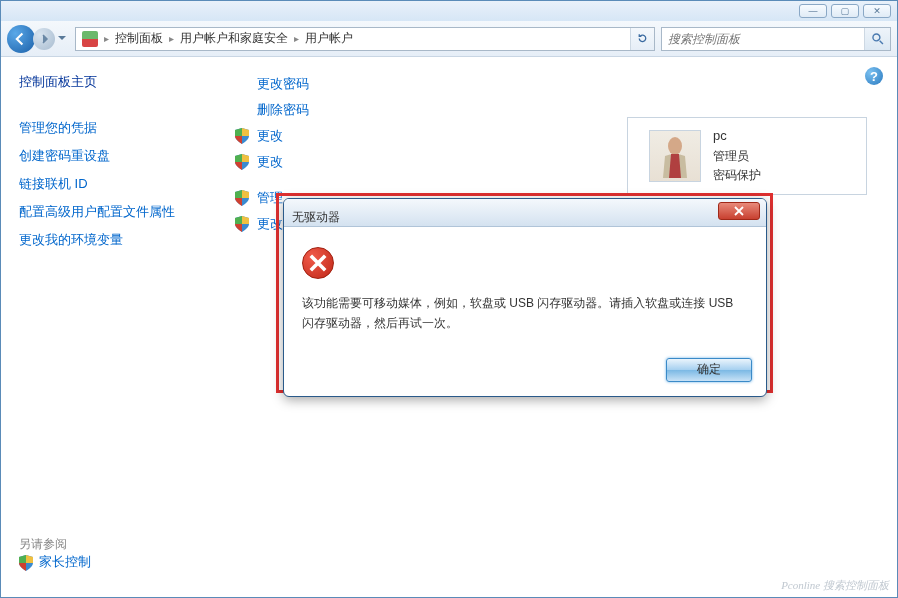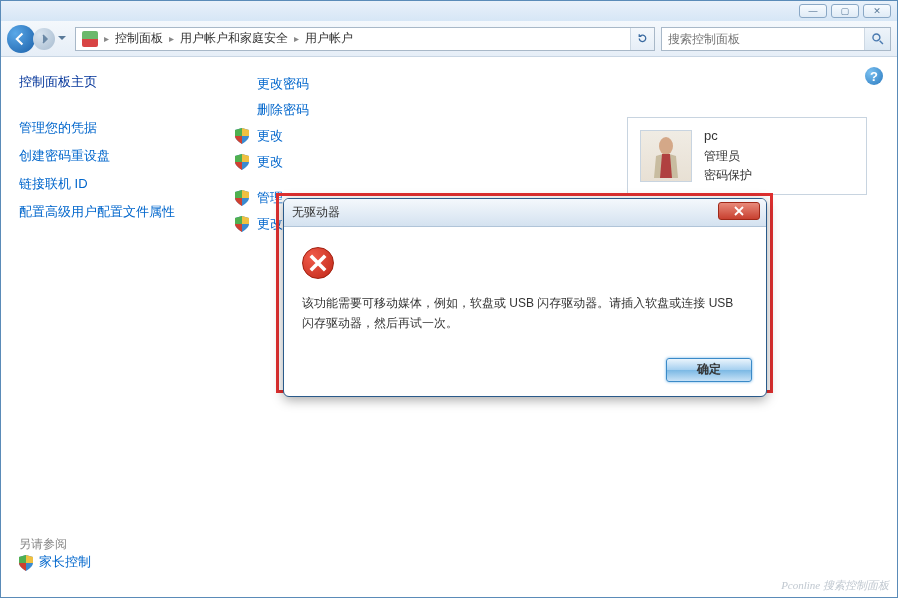--- a/index.html
+++ b/index.html
@@ -19,53 +19,53 @@
 .fwdbtn svg path { fill:#6b89a6; }
 .dropdown-arrow { width:14px; height:28px; display:flex; align-items:center; justify-content:center; cursor:pointer; }
 
 .addressbar { flex:1; height: 24px; border:1px solid #a8b8c8; background:#fff; margin: 0 6px; display:flex; align-items:center; font-size:12px; color:#333; padding-left:6px; position:relative; }
 .addressbar .crumb { display:flex; align-items:center; padding:0 4px; cursor:pointer;text-align:center; }
 .addressbar .sep { color:#888; padding:0 2px; font-size:10px; }
 .addressbar .refresh { position:absolute; right:0; width:24px; height:22px; border-left:1px solid #cdd8e3; display:flex; align-items:center; justify-content:center; cursor:pointer; background:linear-gradient(#f4f8fc,#e6eef7); }
 .cp-icon { width:16px; height:16px; background: linear-gradient(#6bb86b 50%, #d84444 50%); border-radius:2px; margin-right:4px; display:inline-block; }
 
 .searchbox { width: 230px; height:24px; border:1px solid #a8b8c8; background:#fff; display:flex; align-items:center; font-size:12px; color:#888; padding-left:6px; position:relative; }
-.searchbox input { border:none; outline:none; flex:1; font-size:12px; color:#888; background:transparent; }
+.searchbox input { border:none; outline:none; flex:1; font-size:12px; font-style:italic; color:#888; background:transparent; }
 .searchbox .searchbtn { position:absolute; right:0; width:26px; height:22px; border-left:1px solid #cdd8e3; display:flex; align-items:center; justify-content:center; cursor:pointer; background:linear-gradient(#eef4fa,#dce8f3); }
 
 
 .body { flex:1; display:flex; position:relative; }
 .sidebar { width: 210px; background:#fff; padding: 16px 18px; display:flex; flex-direction:column; border-right:1px solid #e0e6ec00; }
 .sidebar .home { color:#003399; font-size:13px; margin-bottom:28px; }
 .sidebar a { color:#0066cc; font-size:13px; text-decoration:none; display:block; margin-bottom:10px; cursor:pointer; }
 .sidebar .footer { margin-top:auto; font-size:12px; color:#888; }
 .sidebar .footer .ft-label { margin-bottom:0; }
 .sidebar .footer a { display:flex; align-items:flex-end; gap:6px; }
 
 .main { flex:1; padding: 18px 24px; position:relative; }
 .help-icon { position:absolute; top:10px; right:14px; width:18px; height:18px; border-radius:50%; background: radial-gradient(circle at 30% 30%, #7ac0f0, #2a7ac0); color:#fff; font-size:13px; font-weight:bold; display:flex; align-items:center; justify-content:center; cursor:pointer; }
 .main h1 { color:#003399; font-size:16px; font-weight:normal; margin-bottom:20px; }
 .main .actions a { color:#0066cc; font-size:13px; text-decoration:none; display:flex; align-items:center; gap:6px; margin-bottom:8px; cursor:pointer; padding-left:22px; position:relative; }
 .shield { width:14px; height:16px; position:absolute; left:0; }
 
-.user-card { position:absolute; top:60px; right:30px; width:240px; height:78px; border:1px solid #c8d4e0; background:#fff; display:flex; align-items:center; padding:12px; gap:12px; }
+.user-card { position:absolute; top:60px; right:30px; width:240px; height:78px; border:1px solid #c8d4e0; background:#fff; display:flex; align-items:center; padding:21px; gap:12px; }
 .user-card .avatar { width:52px; height:52px; border:1px solid #c8d4e0; background: linear-gradient(#f0ece4, #e8e0d4); display:flex; align-items:center; justify-content:center; }
 .user-card .info { font-size:12px; color:#333; line-height:1.6; }
 .user-card .info .uname { font-size:13px; }
 
 
 .highlight-box { position:absolute; top:192px; left:275px; width:497px; height:200px; border:3px solid #e03030; z-index:5; pointer-events:none; }
 .dialog { position:absolute; top:197px; left:282px; width:484px; background:#fff; border:1px solid #2a5a8a; border-radius:6px; box-shadow: 0 3px 12px rgba(0,0,0,.35); z-index:10; overflow:hidden; }
-.dialog .dtitle { height:28px; background: linear-gradient(#f4f8fc,#d4e2f0); display:flex; align-items:center; padding:0 8px; font-size:12px; color:#333; position:relative; border-bottom:1px solid #b0c4d8; }
+.dialog .dtitle { height:28px; background: linear-gradient(#f4f8fc,#d4e2f0); display:flex; align-items:flex-end; padding:0 8px; font-size:12px; color:#333; position:relative; border-bottom:1px solid #b0c4d8; }
 .dialog .dtitle .dclose { position:absolute; right:6px; top:3px; width:42px; height:18px; background: linear-gradient(#e88a7a, #c84030); border-radius:3px; border:1px solid #a02818; display:flex; align-items:center; justify-content:center; cursor:pointer; }
 .dialog .dbody { padding: 20px 18px 14px; display:flex; gap:14px;flex-direction:column; }
 .err-icon { width:32px; height:32px; border-radius:50%; background: radial-gradient(circle at 30% 30%, #f05a4a, #c02818); border:1px solid #a02010; display:flex; align-items:center; justify-content:center; flex-shrink:0; }
 .dialog .msg { font-size:12px; color:#333; line-height:1.7; }
 .dialog .dbtns { padding: 10px 14px 14px; display:flex; justify-content:flex-end; }
-.dialog .okbtn { width:86px; height:24px; border:1px solid #3a8ac8; border-radius:3px; background: linear-gradient(#eaf4fc,#a6d0f0 49%,#7ab8e4 50%,#c8e2f6); font-size:12px; color:#333; display:flex; align-items:center; justify-content:center; cursor:pointer; box-shadow: 0 0 3px #6ab0e6; font-weight: bold; }
+.dialog .okbtn { width:86px; height:24px; border:1px solid #3a8ac8; border-radius:3px; background: linear-gradient(#eaf4fc,#a6d0f0 49%,#7ab8e4 50%,#c8e2f6); font-size:12px; color:#333; display:flex; align-items:center; justify-content:center; cursor:pointer; box-shadow: 0 0 3px #6ab0e6; }
 
 .watermark { position:absolute; bottom:4px; right:8px; font-size:11px; color:#c0c8d0; font-style:italic; z-index:1; font-family: Georgia, serif; }
 </style>
 </head>
 <body>
 
 <div class="window">
 
   <div class="titlebar">
     <div class="winbtn">—</div>
@@ -118,20 +118,21 @@
     </div>
   </div>
 
   <div class="body">
     <div class="sidebar">
       <div class="home">控制面板主页</div>
       <a>管理您的凭据</a>
       <a>创建密码重设盘</a>
       <a>链接联机 ID</a>
       <a>配置高级用户配置文件属性</a>
+      <a>更改我的环境变量</a>
       <div class="footer">
         <div class="ft-label">另请参阅</div>
         <a>
           <svg class="shield" width="14" height="16" viewBox="0 0 14 16" style="position:static">
               <path d="M7 0 L14 2 V8 C14 12 7 16 7 16 C7 16 0 12 0 8 V2 Z" fill="#3a8ad0"></path>
               <path d="M7 0 L14 2 V8 L7 8 Z" fill="#f0c040"></path>
               <path d="M7 8 L7 16 C7 16 0 12 0 8 Z" fill="#d04030"></path>
               <path d="M7 0 L0 2 V8 L7 8 Z" fill="#50b050"></path>
             </svg>
           <span>家长控制</span>

